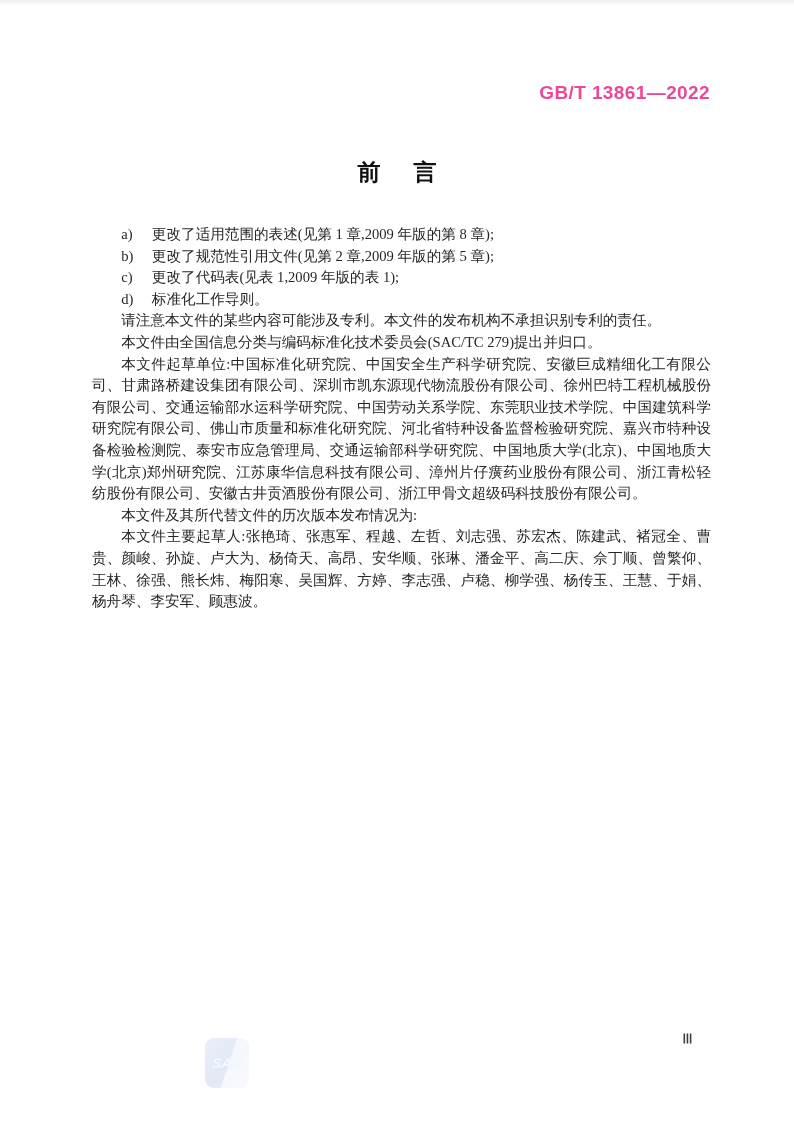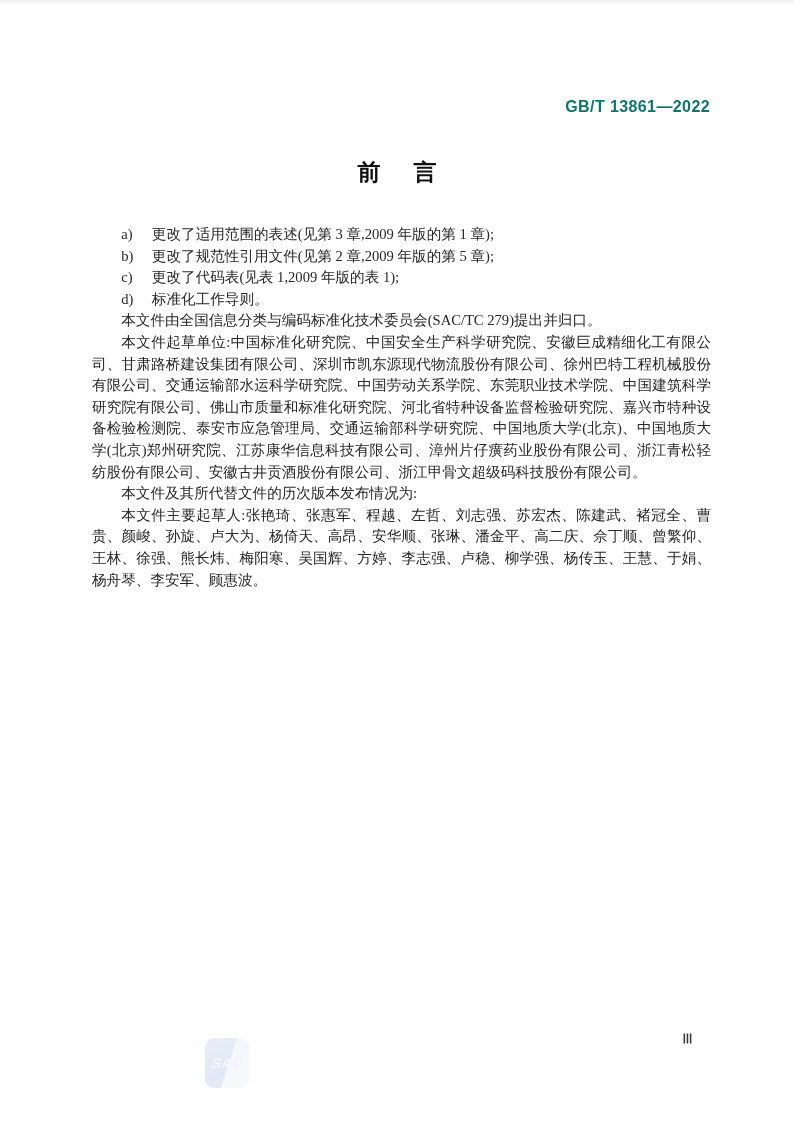--- a/index.html
+++ b/index.html
@@ -13,27 +13,27 @@
     color: #262626;
     overflow: hidden;
   }
   
   .scan-edge {
     position: absolute; left: 0; top: 0; width: 794px; height: 6px;
     background: linear-gradient(180deg, rgba(0,0,0,0.06), rgba(0,0,0,0));
   }
   .std-code {
     position: absolute;
-    top: 98px;
+    top: 82px;
     right: 84px;
     font-family: "Liberation Sans", sans-serif;
     font-weight: 700;
-    font-size: 16px;
+    font-size: 19px;
     letter-spacing: 0.4px;
-    color: #0f766e;
+    color: #ec4899;
   }
   .doc-title {
     position: absolute;
     top: 157px;
     left: 0;
     width: 794px;
     display: flex;
     justify-content: center;
     gap: 33px;
     font-family: "Liberation Sans", sans-serif;
@@ -109,36 +109,37 @@
 <div class="doc-title">
   <span>前</span>
   <span>言</span>
 </div>
 
 <div class="content">
 
   <ul class="change-list">
     <li class="change-item">
       <span class="change-label">a)</span>
-      <span class="change-text">更改了适用范围的表述(见第 3 章,2009 年版的第 1 章);</span>
+      <span class="change-text">更改了适用范围的表述(见第 1 章,2009 年版的第 8 章);</span>
     </li>
     <li class="change-item">
       <span class="change-label">b)</span>
       <span class="change-text">更改了规范性引用文件(见第 2 章,2009 年版的第 5 章);</span>
     </li>
     <li class="change-item">
       <span class="change-label">c)</span>
       <span class="change-text">更改了代码表(见表 1,2009 年版的表 1);</span>
     </li>
     <li class="change-item">
       <span class="change-label">d)</span>
       <span class="change-text">标准化工作导则。</span>
     </li>
   </ul>
 
+  <p class="para">请注意本文件的某些内容可能涉及专利。本文件的发布机构不承担识别专利的责任。</p>
   <p class="para">本文件由全国信息分类与编码标准化技术委员会(SAC/TC 279)提出并归口。</p>
   <p class="para">本文件起草单位:中国标准化研究院、中国安全生产科学研究院、安徽巨成精细化工有限公司、甘肃路桥建设集团有限公司、深圳市凯东源现代物流股份有限公司、徐州巴特工程机械股份有限公司、交通运输部水运科学研究院、中国劳动关系学院、东莞职业技术学院、中国建筑科学研究院有限公司、佛山市质量和标准化研究院、河北省特种设备监督检验研究院、嘉兴市特种设备检验检测院、泰安市应急管理局、交通运输部科学研究院、中国地质大学(北京)、中国地质大学(北京)郑州研究院、江苏康华信息科技有限公司、漳州片仔癀药业股份有限公司、浙江青松轻纺股份有限公司、安徽古井贡酒股份有限公司、浙江甲骨文超级码科技股份有限公司。</p>
   <p class="para">本文件及其所代替文件的历次版本发布情况为:</p>
   <p class="para">本文件主要起草人:张艳琦、张惠军、程越、左哲、刘志强、苏宏杰、陈建武、褚冠全、曹贵、颜峻、孙旋、卢大为、杨倚天、高昂、安华顺、张琳、潘金平、高二庆、佘丁顺、曾繁仰、王林、徐强、熊长炜、梅阳寒、吴国辉、方婷、李志强、卢稳、柳学强、杨传玉、王慧、于娟、杨舟琴、李安军、顾惠波。</p>
 
 </div>
 
 <div class="watermark">
   <span class="watermark-text">SAC</span>
 </div>

